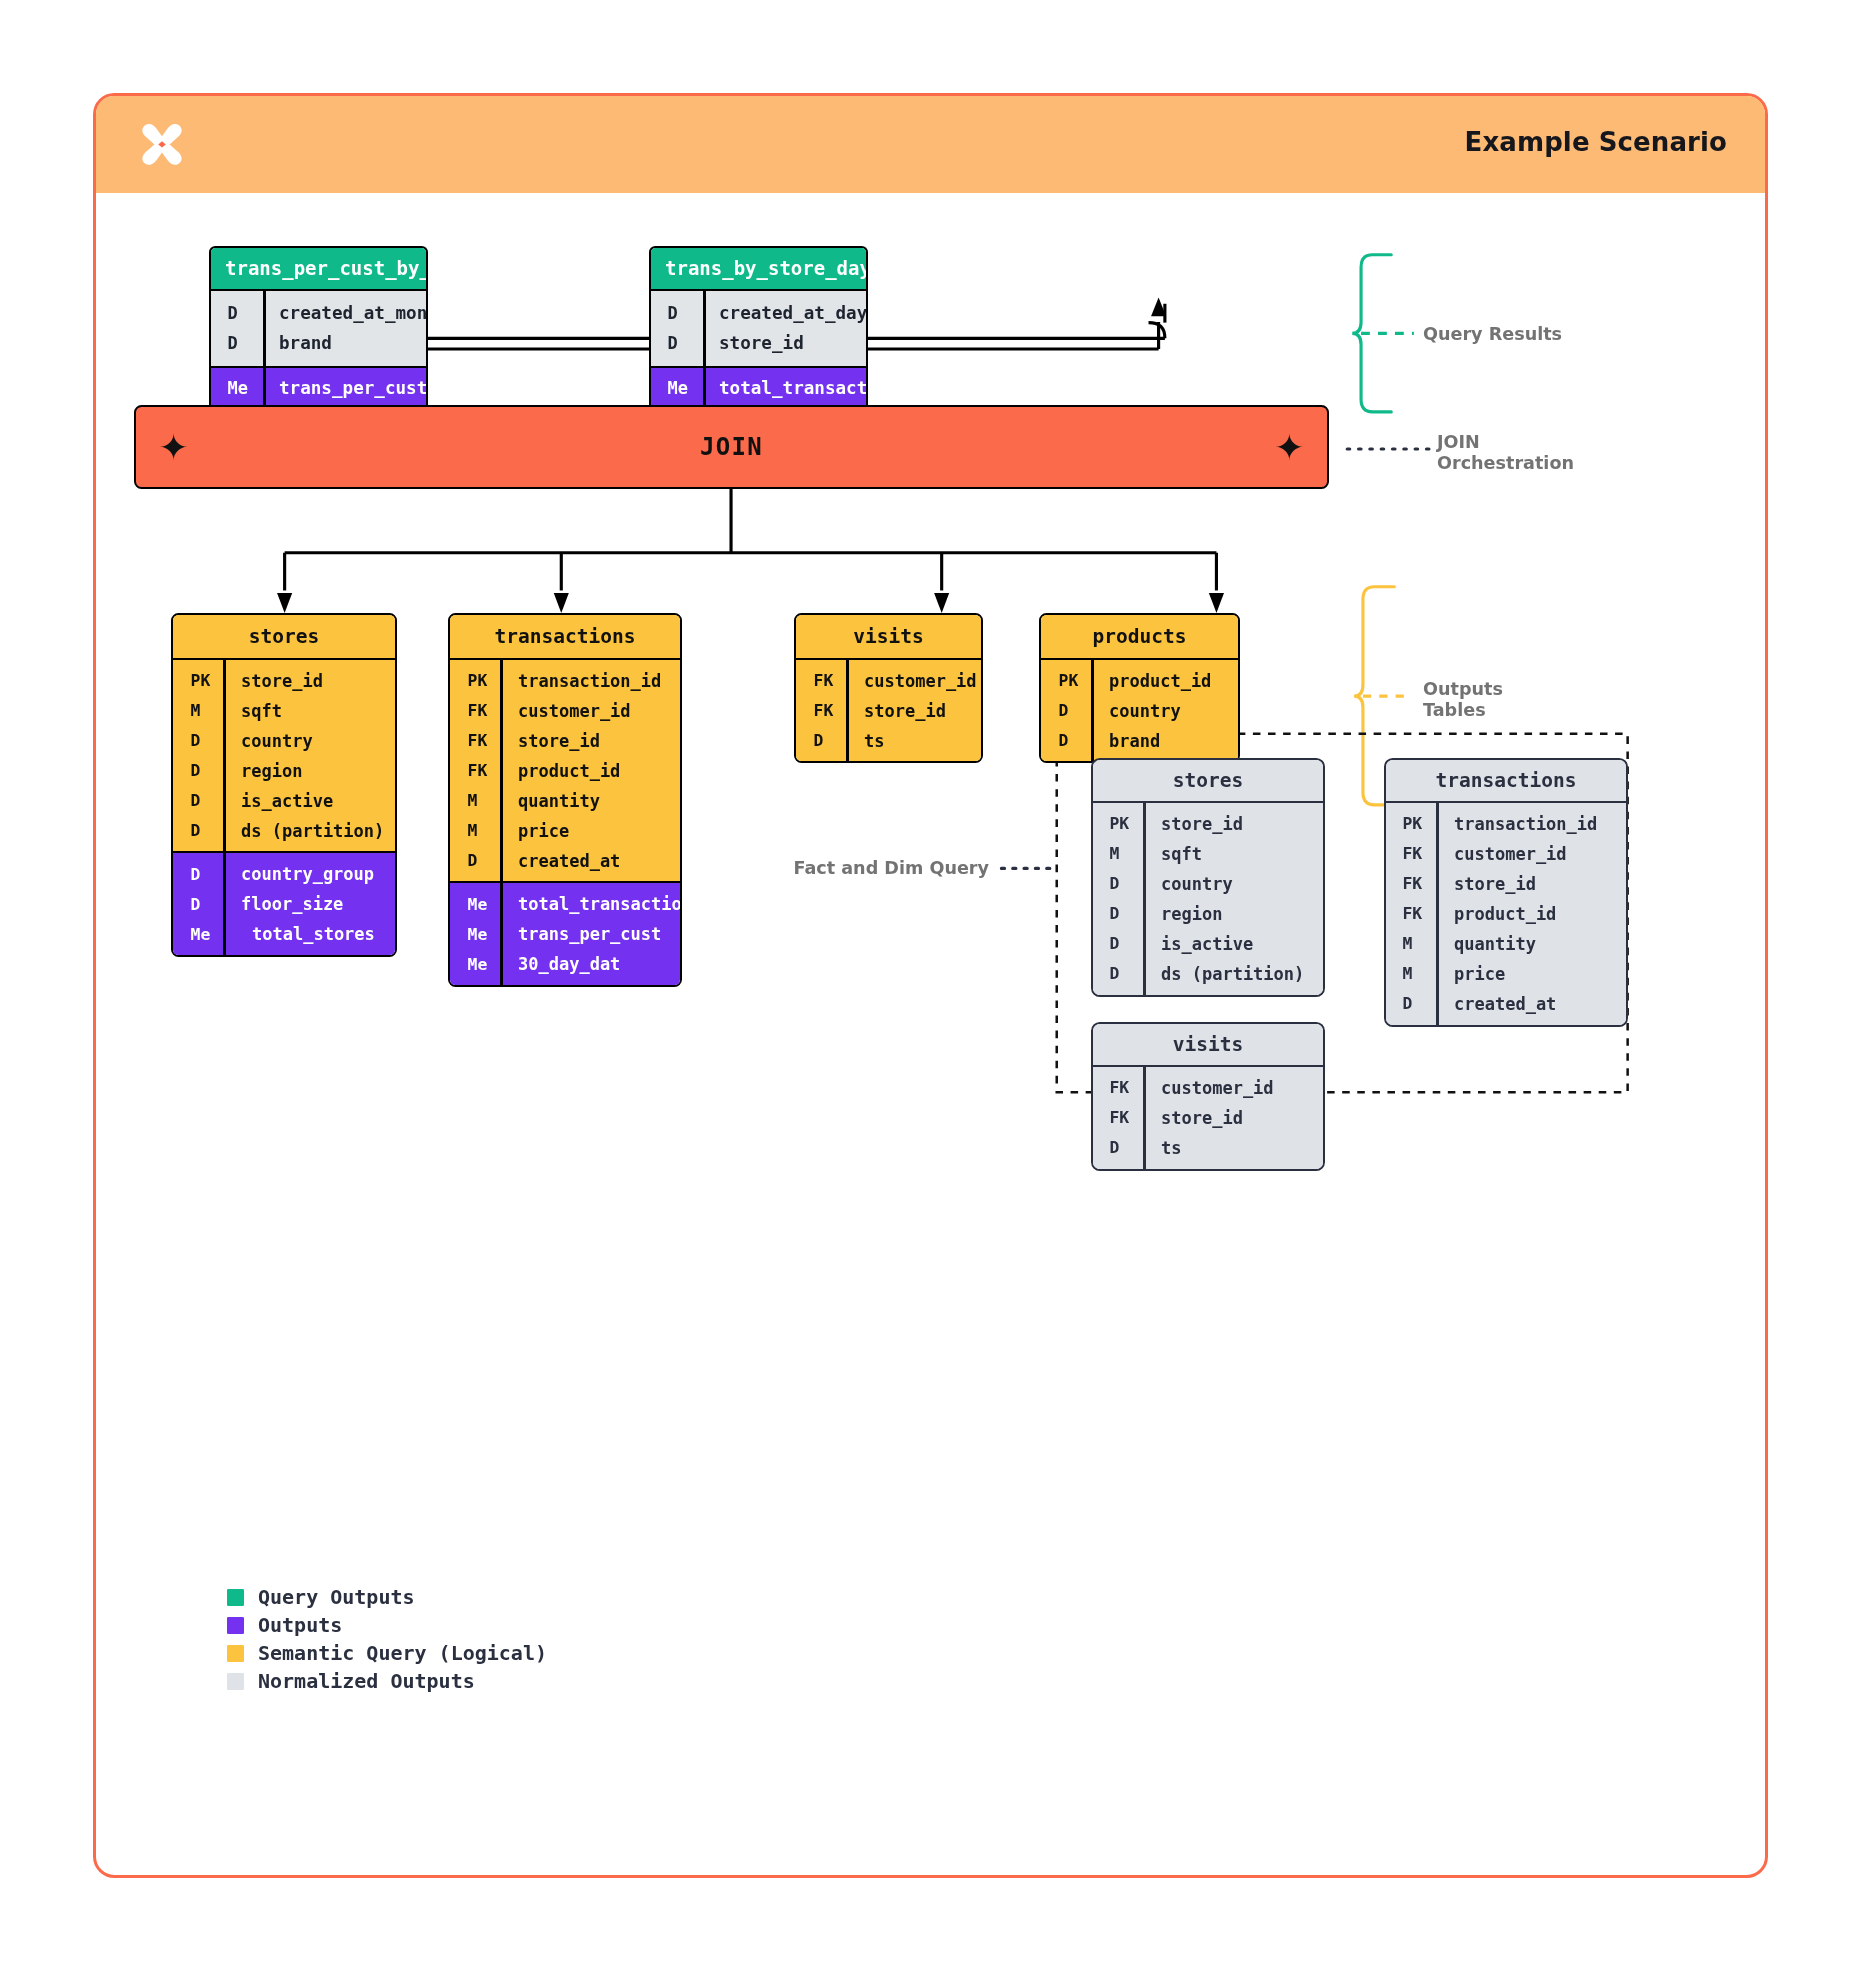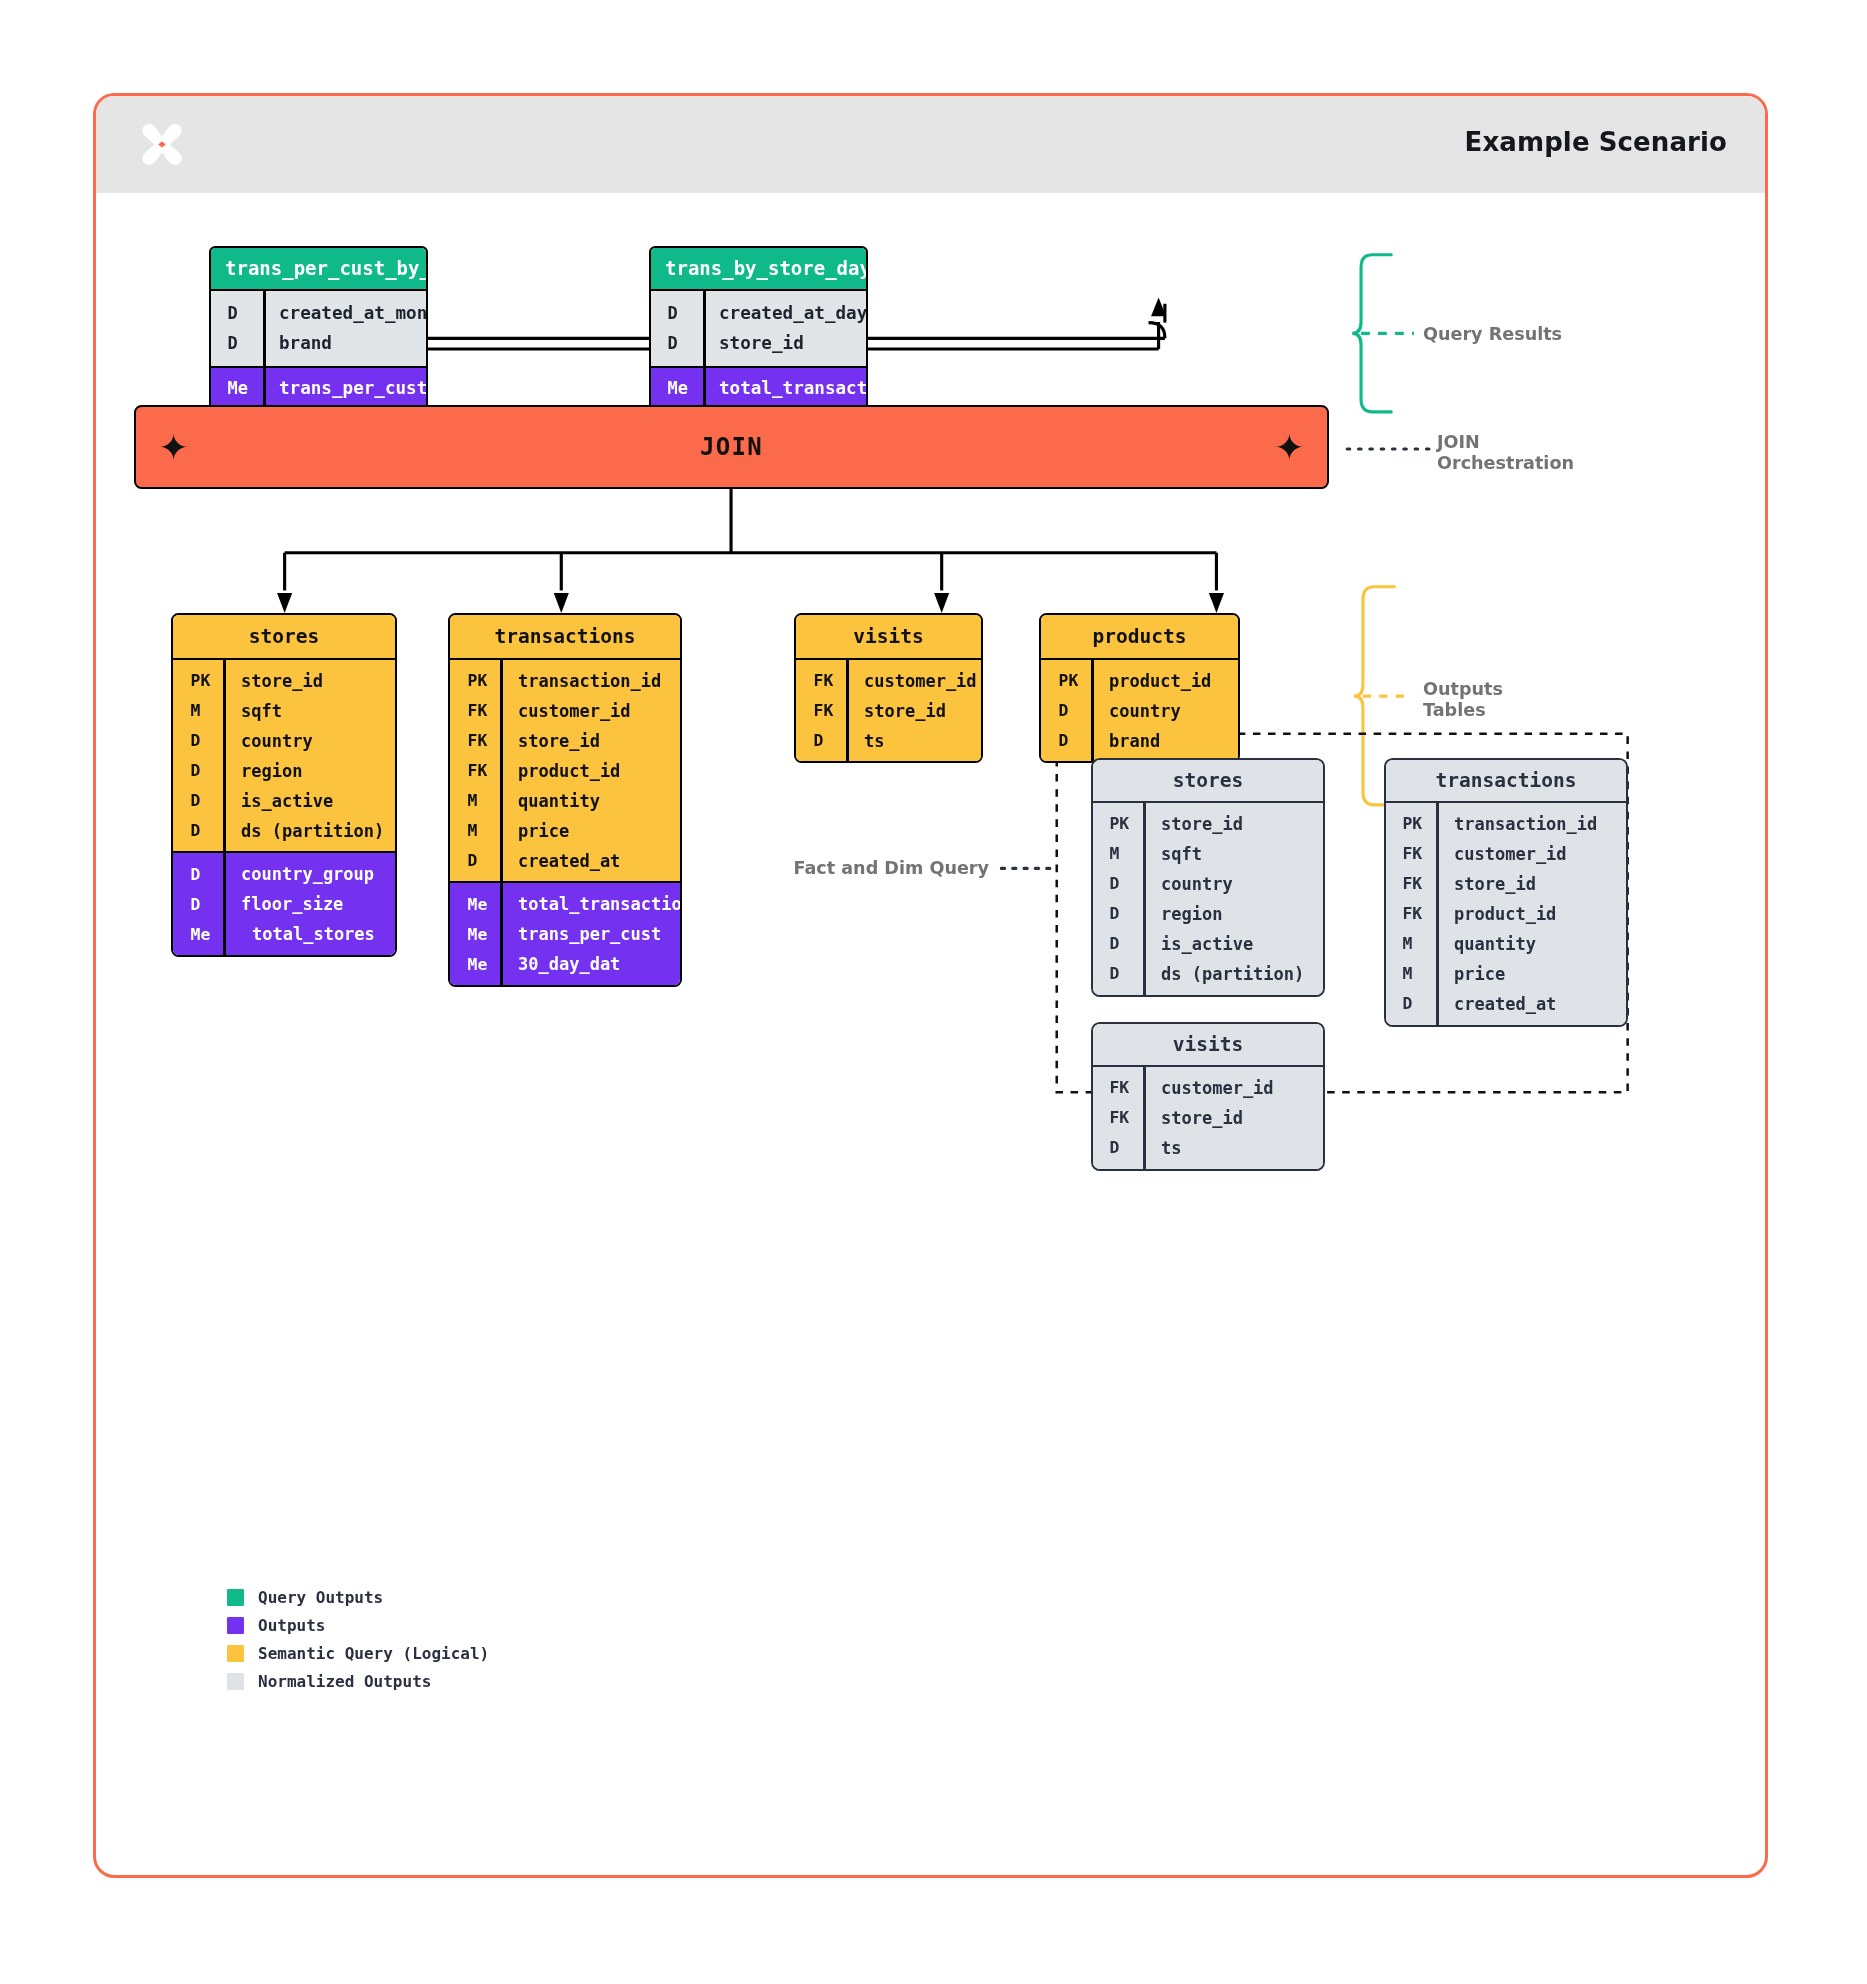--- a/index.html
+++ b/index.html
@@ -3,21 +3,21 @@
 <meta charset="utf-8">
 <style>
   html,body{margin:0;padding:0;background:#ffffff;}
   body{width:1868px;height:1985px;position:relative;font-family:"DejaVu Sans",sans-serif;overflow:hidden;}
 
   .card{
     position:absolute;left:93px;top:93px;width:1675px;height:1785px;
     border:3.1px solid #FB6A4A;border-radius:21.4px;background:#ffffff;box-sizing:border-box;
   }
   .header{
-    position:absolute;left:0;top:0;width:100%;height:97px;background:#e5e5e5;
+    position:absolute;left:0;top:0;width:100%;height:97px;background:#fdba74;
     border-radius:18px 18px 0 0;box-sizing:border-box;
   }
   .logo{position:absolute;left:39px;top:22.6px;width:54px;height:54px;}
   .header-title{
     position:absolute;right:38px;top:31px;font-size:26px;font-weight:bold;color:#16161d;
     letter-spacing:0.1px;font-family:"DejaVu Sans",sans-serif;
   }
 
   .canvas{position:absolute;left:0;top:97px;width:1675px;height:1684px;}
 
@@ -78,21 +78,21 @@
 
   
   .anno{position:absolute;font-family:"DejaVu Sans",sans-serif;font-weight:bold;font-size:17.6px;color:#737373;line-height:1.22;}
   .anno.right{text-align:left;}
   .anno.leftish{text-align:right;}
 
   
   .legend{position:absolute;}
   .legend .li{display:flex;align-items:center;height:28px;}
   .legend .sw{width:17px;height:17px;margin-right:14px;flex:0 0 auto;border-radius:1.3px;}
-  .legend .lt{font-family:"DejaVu Sans Mono",monospace;font-weight:bold;font-size:16px;color:#2B3040;white-space:nowrap;}
+  .legend .lt{font-family:"DejaVu Sans Mono",monospace;font-weight:bold;font-size:20px;color:#2B3040;white-space:nowrap;}
 
   svg.ov{position:absolute;left:0;top:0;width:1675px;height:1684px;pointer-events:none;}
 </style>
 </head>
 <body>
 
 <div class="card">
 
   <div class="header">
     <div class="logo">

